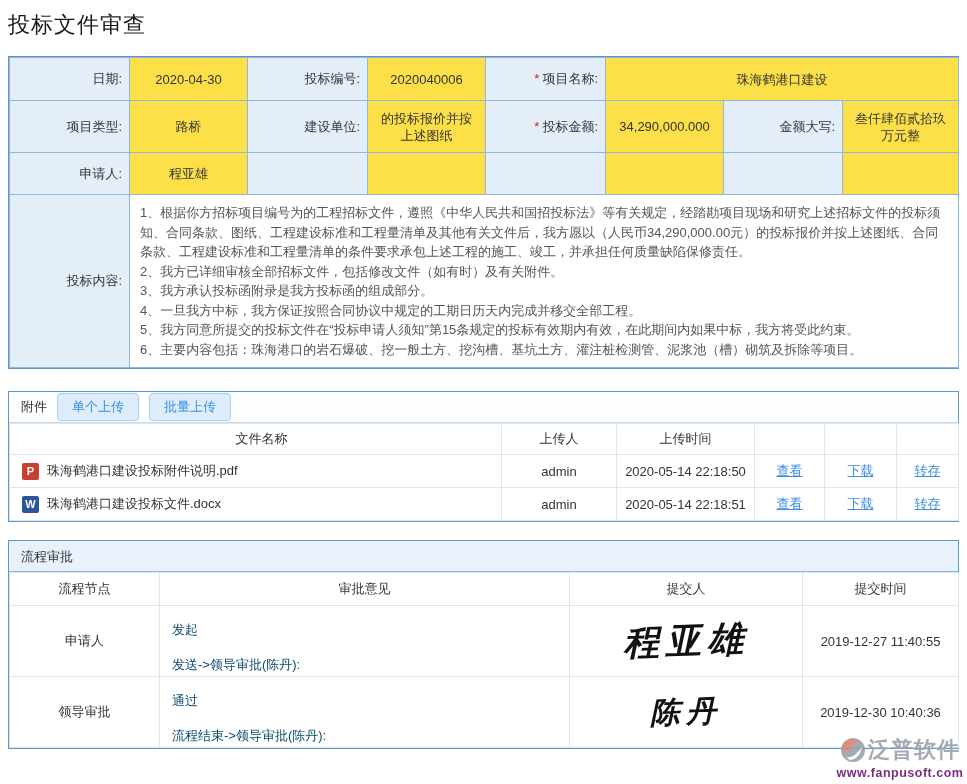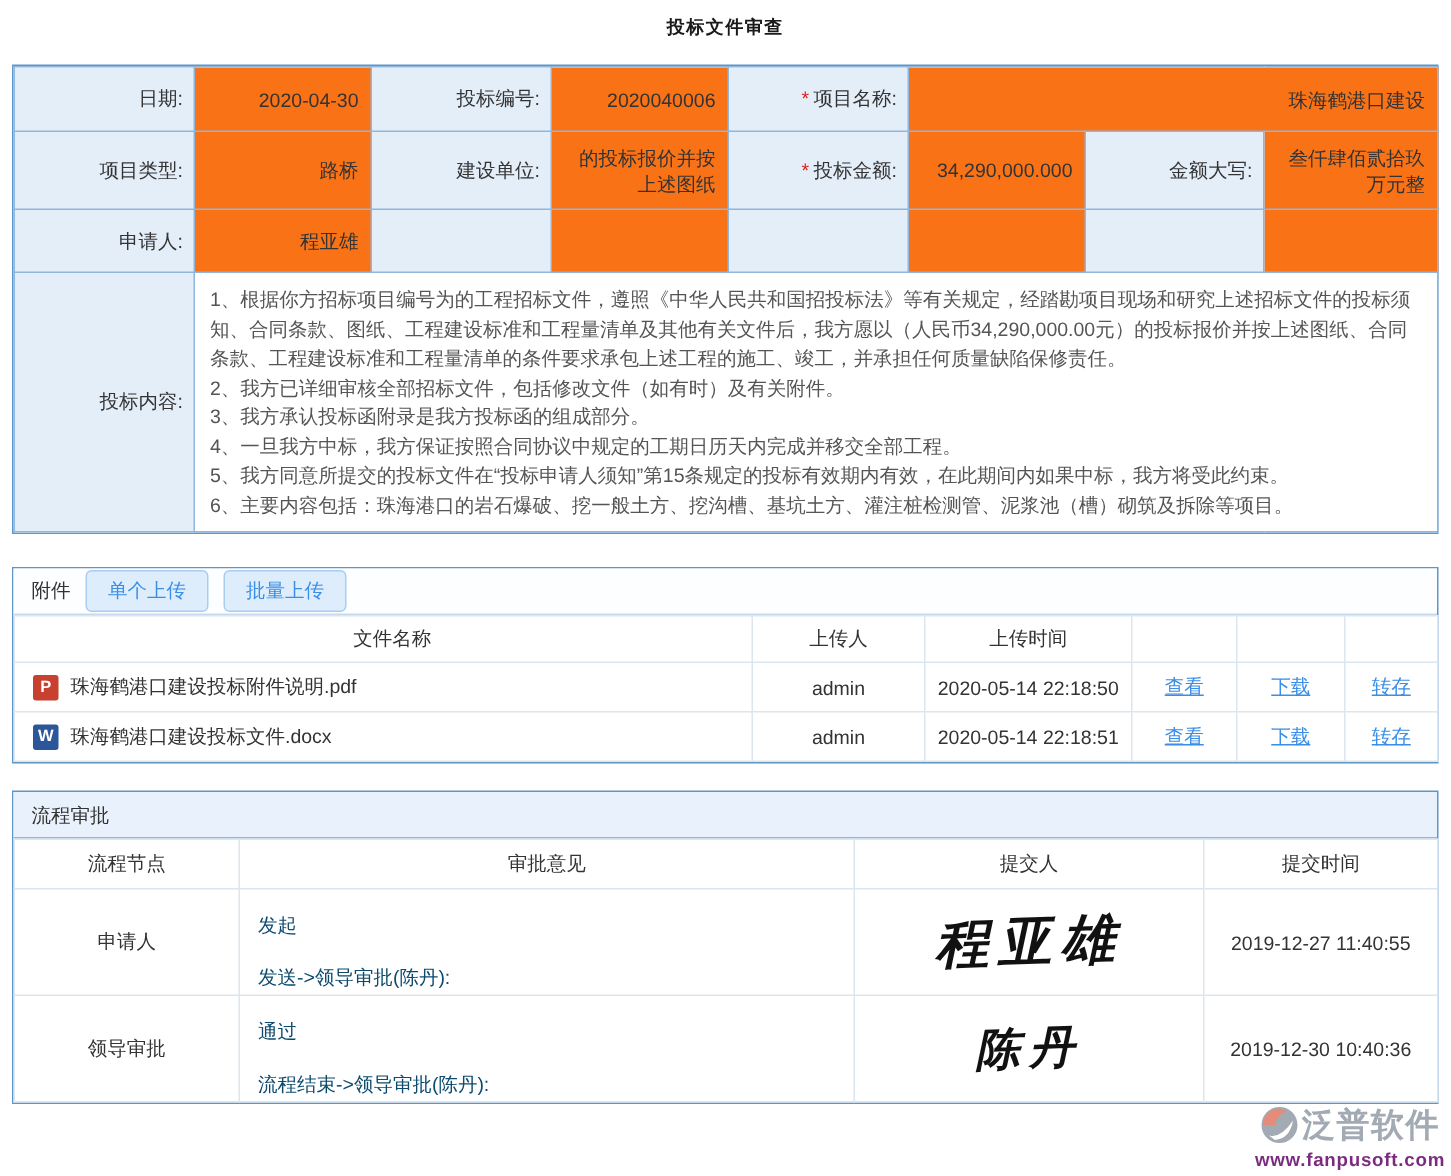--- a/index.html
+++ b/index.html
@@ -1,34 +1,34 @@
 <!DOCTYPE html>
 <html><head>
 <meta charset="utf-8">
 <style>
   * { box-sizing: border-box; margin: 0; padding: 0; }
   html, body { width: 967px; height: 784px; background: #ffffff; overflow: hidden; }
   body { font-family: "Liberation Sans", "DejaVu Sans", sans-serif; color: #333; }
   .page { position: relative; width: 967px; height: 784px; padding: 6px 8px 0 8px; }
 
-  .title { text-align: center; font-size: 12px; font-weight: bold; color: #1a1a1a; letter-spacing: 1px; margin: 4px 0 16px 0; }
+  .title { text-align: left; font-size: 22px; font-weight: normal; color: #1a1a1a; letter-spacing: 1px; margin: 4px 0 16px 0; }
 
   .box { border: 1px solid #5E96C8; width: 951px; background: #fff; }
   .sec-header { height: 31px; line-height: 31px; padding-left: 12px; font-size: 13px; color: #333;
                 background: #E9F2FC; border-bottom: 1px solid #8FB7DE; }
 
   
   table { border-collapse: collapse; table-layout: fixed; width: 949px; font-size: 13px; }
   .info-table td { border: 1px solid #8FB7DE; vertical-align: middle; }
   .info-table tr.r1 td { height: 43px; }
   .info-table tr.r2 td { height: 52px; }
   .info-table tr.r3 td { height: 42px; }
   .info-table tr.r4 td { height: 172px; }
   .lbl { background: #E4EEF9; text-align: right; padding-right: 7px; color: #333; }
-  .val { background: #f97316; text-align: right; padding: 2px 8px; color: #333; line-height: 17px; }
+  .val { background: #fde047; text-align: center; padding: 2px 8px; color: #333; line-height: 17px; }
   .req { color: #E02020; margin-right: 3px; }
   .content-cell { vertical-align: middle; padding: 8px 10px; color: #555; }
   .content-cell div { line-height: 19.5px; }
 
   .gap23 { height: 22px; }
   .gap18 { height: 18px; }
 
   
   .att-header { height: 31px; display: flex; align-items: center; gap: 10px; padding-left: 12px;
                 background: #FDFEFF; border-bottom: 1px solid #C7DAEC; font-size: 13px; }

